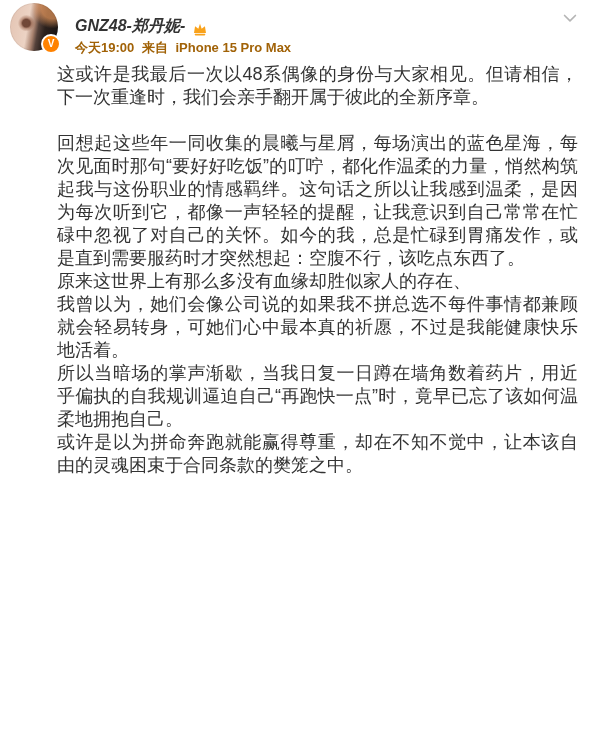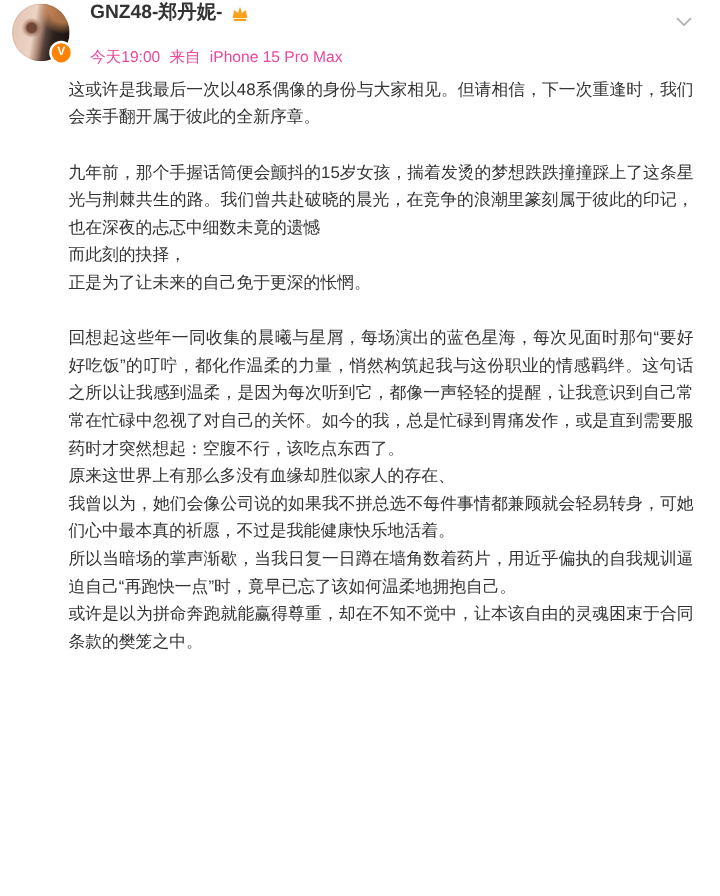--- a/index.html
+++ b/index.html
@@ -21,30 +21,30 @@
       linear-gradient(100deg,#e3c3b2 0%,#ecd3c4 38%,#a8826f 50%,#54413a 58%,#2b211d 70%,#171110 100%);
     box-shadow:inset 0 0 0 1px rgba(0,0,0,.06);
   }
   .v-badge{
     position:absolute;right:-3px;bottom:-3px;
     width:16px;height:16px;border-radius:50%;
     background:#ff8200;color:#fff;
     font-size:10px;font-weight:bold;line-height:16px;text-align:center;
     border:2px solid #fff;
   }
-  .author-row{position:absolute;left:75px;top:0;display:flex;align-items:center;gap:7px;}
+  .author-row{position:absolute;left:75px;top:16px;display:flex;align-items:flex-end;gap:7px;font-style:italic;}
   .author{font-size:16px;font-weight:700;color:#333;cursor:pointer;}
   .crown{display:inline-flex;align-items:center;}
-  .meta{position:absolute;left:75px;top:39px;font-size:13px;color:#ec4899;}
+  .meta{position:absolute;left:75px;top:39px;font-size:13px;color:#a16207;font-weight:bold;}
   .meta span{margin-right:4px;}
   .chevron{position:absolute;right:20px;top:8px;width:20px;height:20px;cursor:pointer;}
   
   .body{
     position:absolute;left:57px;top:63px;width:521px;
-    font-size:14px;line-height:23px;color:#333;
+    font-size:18px;line-height:23px;color:#333;
     text-align:justify;text-justify:inter-ideograph;
     word-break:break-all;
   }
   .body p{margin:0 0 23px 0;}
   .body p:last-child{margin-bottom:0;}
 </style>
 </head>
 <body>
 
 <div class="page">
@@ -75,17 +75,16 @@
     <div class="chevron">
       <svg width="20" height="20" viewBox="0 0 24 24" fill="none">
         <path d="M5.5 9l6.5 6.5L18.5 9" stroke="#b5b5b5" stroke-width="2" stroke-linecap="round" stroke-linejoin="round"></path>
       </svg>
     </div>
 
   </div>
 
   <div class="body">
       <p>这或许是我最后一次以48系偶像的身份与大家相见。但请相信，下一次重逢时，我们会亲手翻开属于彼此的全新序章。</p>
-      <p>九年前，那个手握话筒便会颤抖的15岁女孩，揣着发烫的梦想跌跌撞撞踩上了这条星光与荆棘共生的路。我们曾共赴破晓的晨光，在竞争的浪潮里篆刻属于彼此的印记，也在深夜的忐忑中细数未竟的遗憾<br>而此刻的抉择，<br>正是为了让未来的自己免于更深的怅惘。</p>
       <p>回想起这些年一同收集的晨曦与星屑，每场演出的蓝色星海，每次见面时那句“要好好吃饭”的叮咛，都化作温柔的力量，悄然构筑起我与这份职业的情感羁绊。这句话之所以让我感到温柔，是因为每次听到它，都像一声轻轻的提醒，让我意识到自己常常在忙碌中忽视了对自己的关怀。如今的我，总是忙碌到胃痛发作，或是直到需要服药时才突然想起：空腹不行，该吃点东西了。<br>原来这世界上有那么多没有血缘却胜似家人的存在、<br>我曾以为，她们会像公司说的如果我不拼总选不每件事情都兼顾就会轻易转身，可她们心中最本真的祈愿，不过是我能健康快乐地活着。<br>所以当暗场的掌声渐歇，当我日复一日蹲在墙角数着药片，用近乎偏执的自我规训逼迫自己“再跑快一点”时，竟早已忘了该如何温柔地拥抱自己。<br>或许是以为拼命奔跑就能赢得尊重，却在不知不觉中，让本该自由的灵魂困束于合同条款的樊笼之中。</p>
     </div>
 
 </div>
 
 </body></html>

